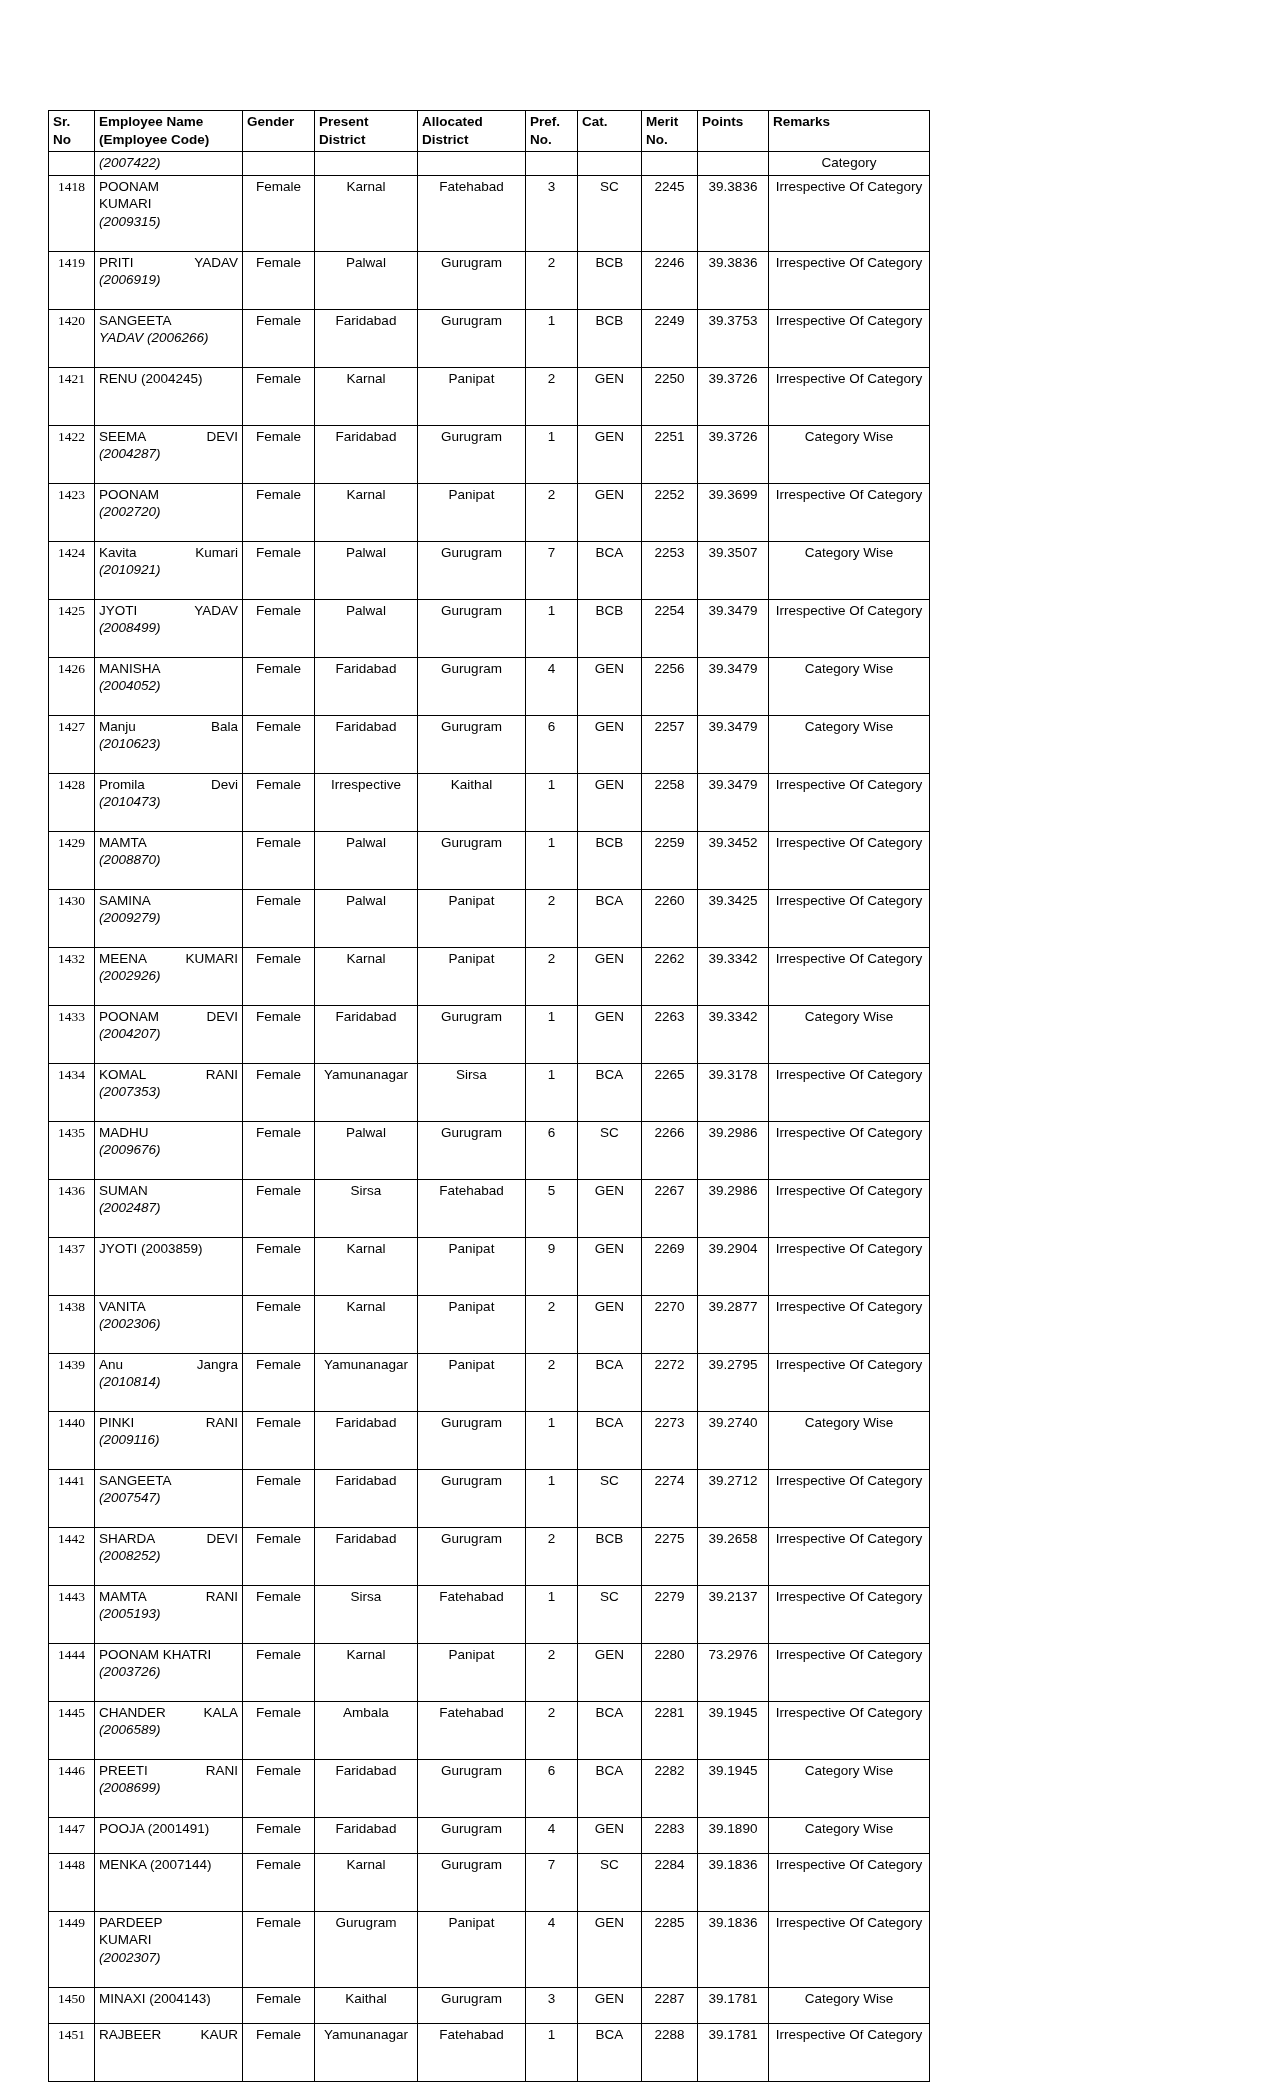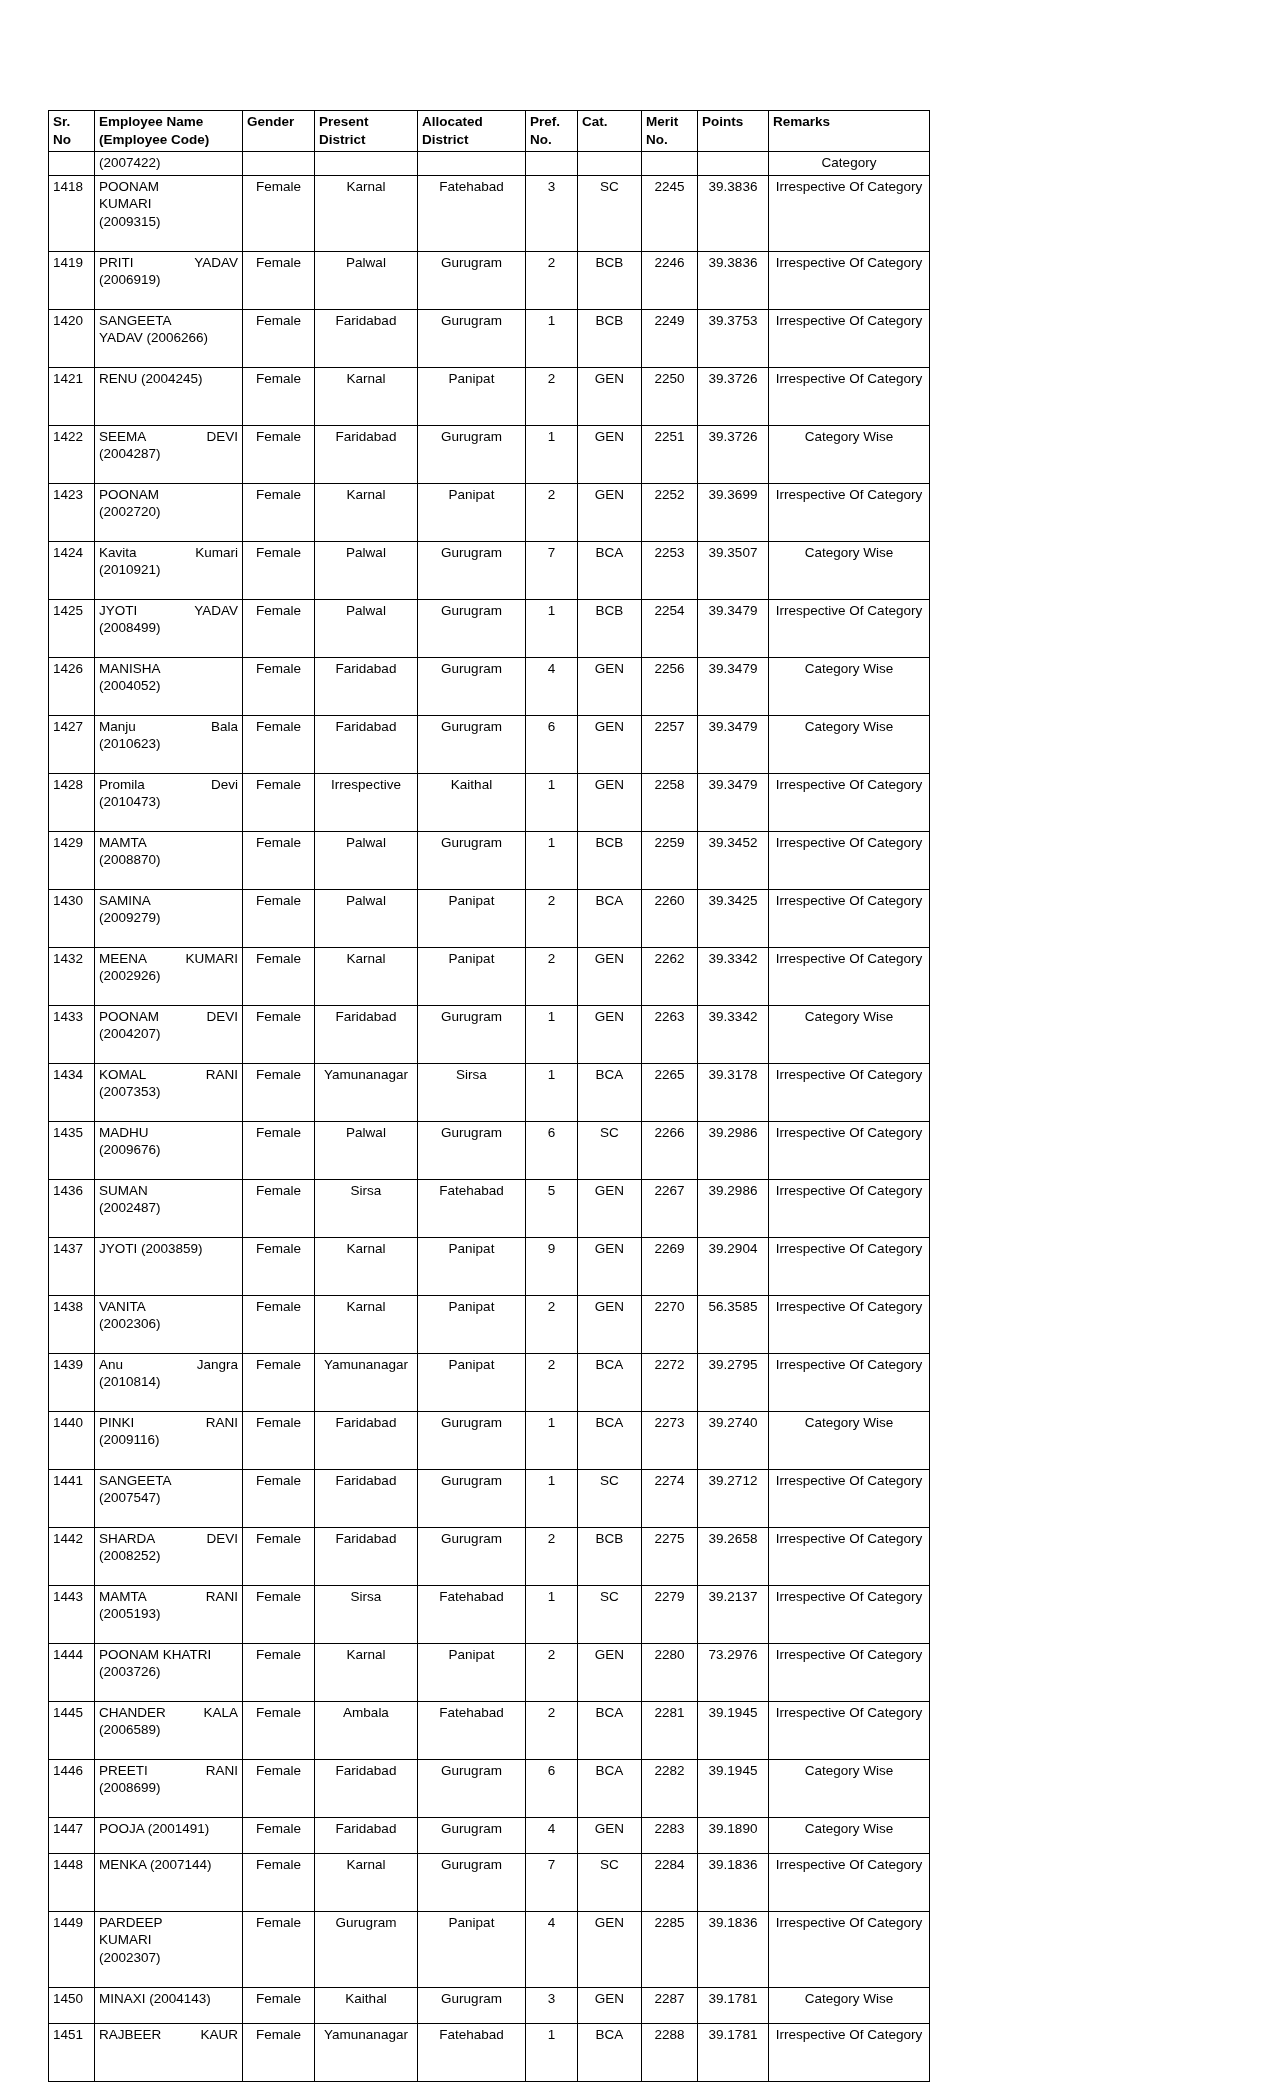--- a/index.html
+++ b/index.html
@@ -47,29 +47,29 @@
   col.c-name    { width: 148px; }
   col.c-gender  { width: 72px; }
   col.c-present { width: 103px; }
   col.c-alloc   { width: 108px; }
   col.c-pref    { width: 52px; }
   col.c-cat     { width: 64px; }
   col.c-merit   { width: 56px; }
   col.c-points  { width: 71px; }
   col.c-remarks { width: 161px; }
 
-  td.sr       { text-align: left; white-space: nowrap; }
+  td.sr       { text-align: center; white-space: nowrap; font-family: Liberation Serif, serif; }
   td.name     { text-align: justify; text-align-last: justify; hyphens: none; }
   td.center   { text-align: center; }
   td.remarks  { text-align: center; }
 
   
   .nm-line { display: block; text-align: justify; text-align-last: justify; }
   .nm-line.single { text-align: center; text-align-last: left; }
-  .cd-line { display: block; text-align: center; text-align-last: left; }
+  .cd-line { display: block; text-align: center; text-align-last: left; font-style: italic; }
   tr.h2 td  { height: 30px; }
   tr.h3 td  { height: 52px; }
   tr.h4 td  { height: 70px; }
 </style>
 </head>
 <body>
 
 <div class="page">
 
   <table class="merit-table">
@@ -421,21 +421,21 @@
           <td class="name">
             <span class="nm-line single">VANITA</span>
             <span class="cd-line">(2002306)</span>
           </td>
           <td class="center">Female</td>
           <td class="center">Karnal</td>
           <td class="center">Panipat</td>
           <td class="center">2</td>
           <td class="center">GEN</td>
           <td class="center">2270</td>
-          <td class="center">56.3585</td>
+          <td class="center">39.2877</td>
           <td class="remarks">Irrespective Of Category</td>
         </tr>
         <tr class="h3">
           <td class="sr">1439</td>
           <td class="name">
             <span class="nm-line">Anu             Jangra</span>
             <span class="cd-line">(2010814)</span>
           </td>
           <td class="center">Female</td>
           <td class="center">Yamunanagar</td>

